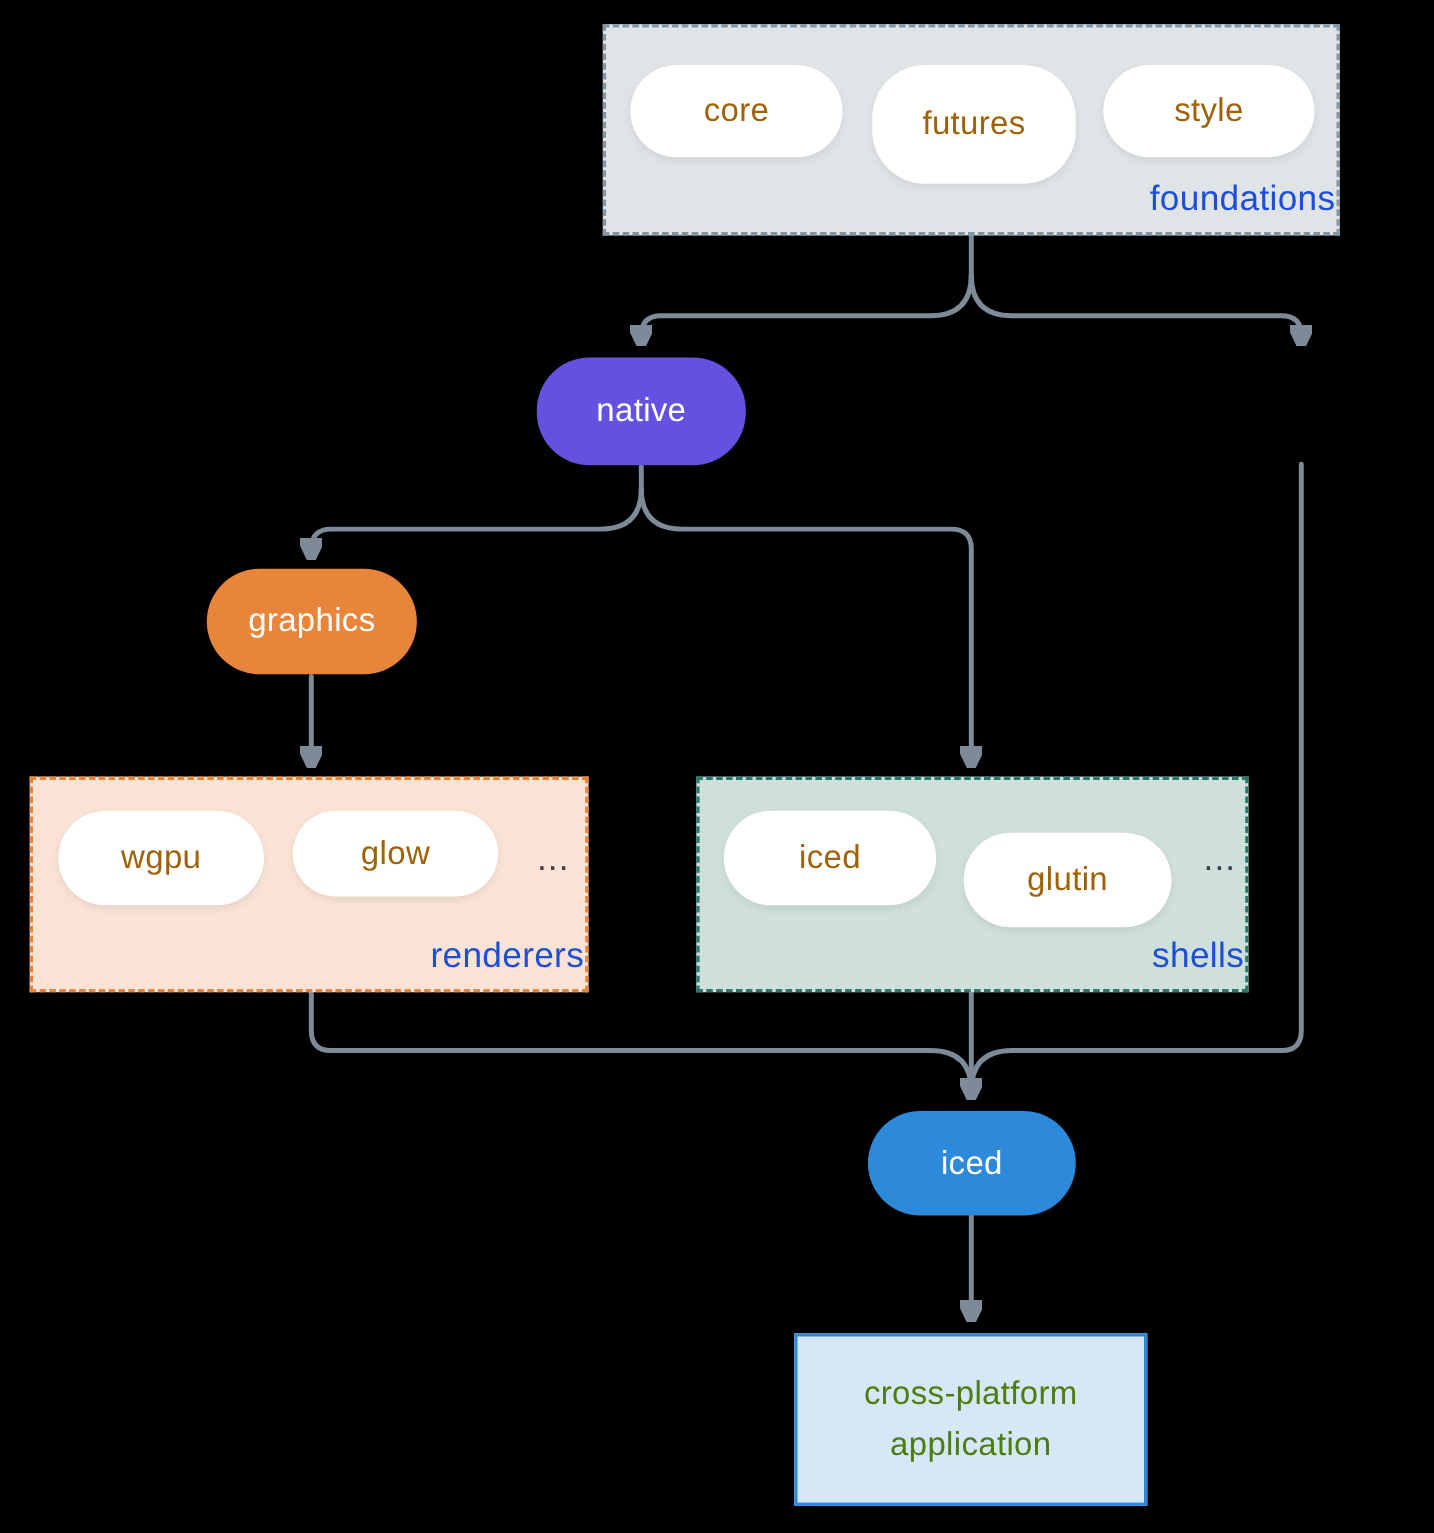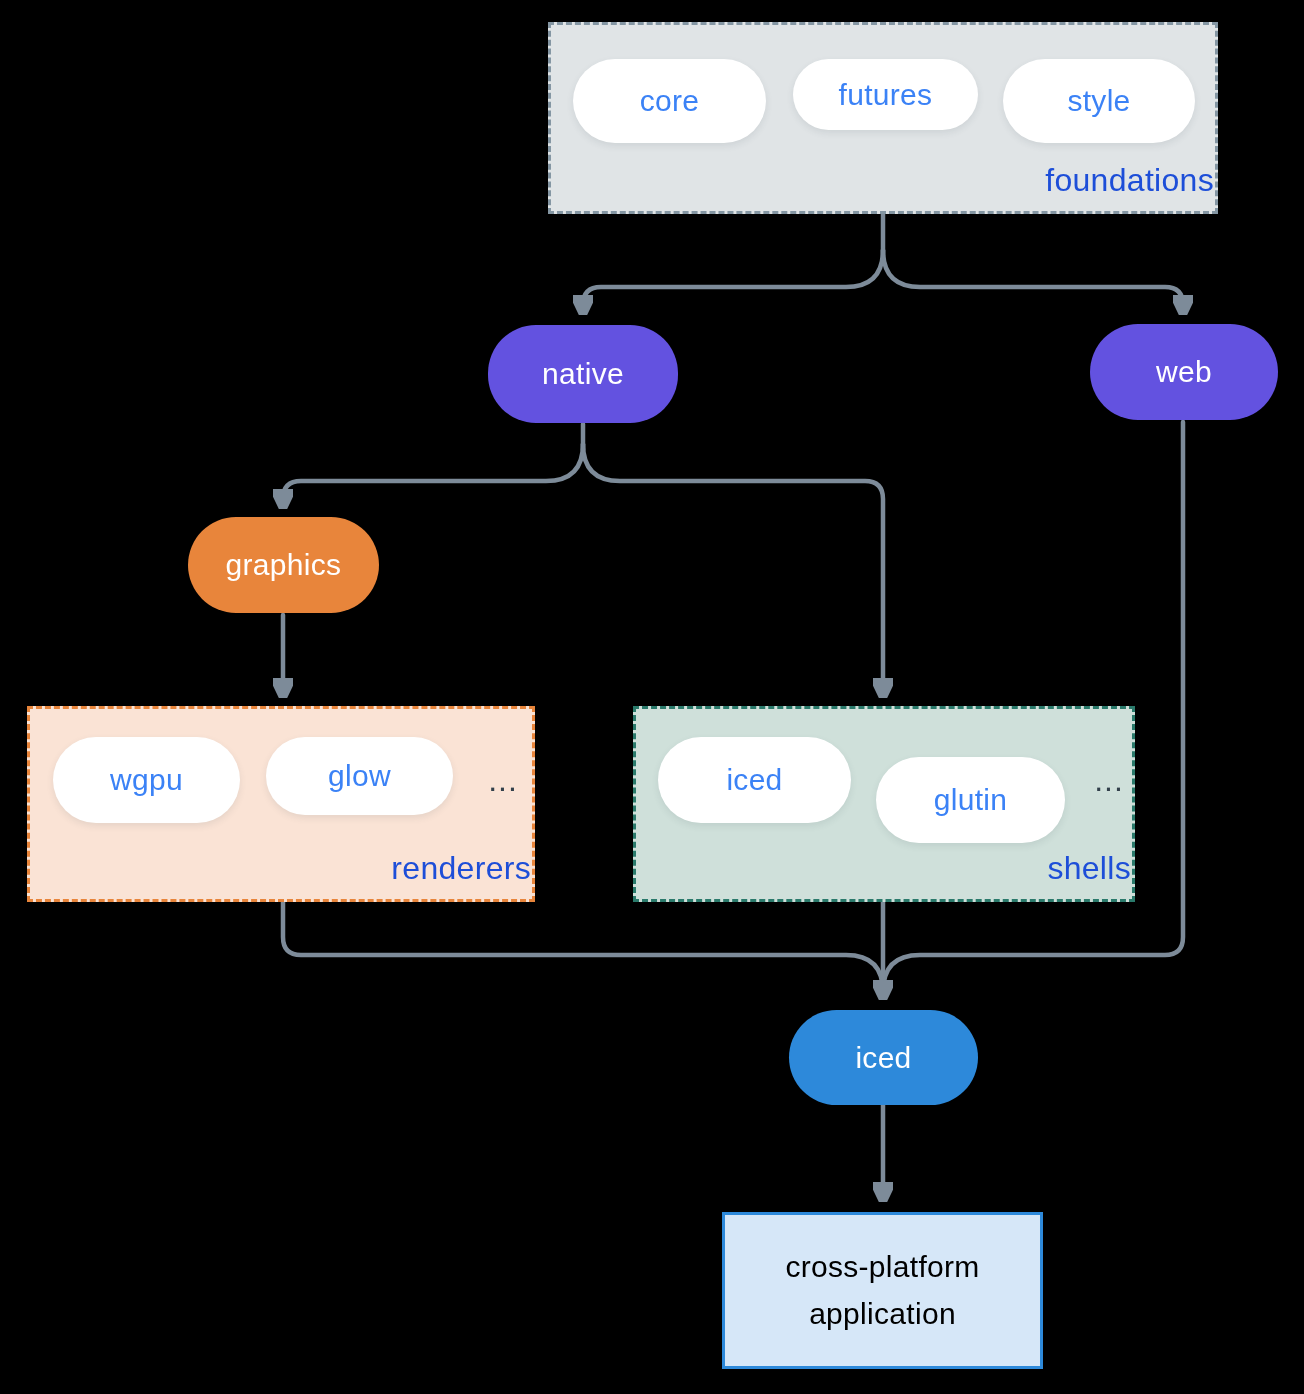--- a/index.html
+++ b/index.html
@@ -16,28 +16,28 @@
   .group-renderers{left:27px;top:706px;width:508px;height:196px;background:#fae3d5;border-color:#e8853b;}
   .group-shells{left:633px;top:706px;width:502px;height:196px;background:#cfe0da;border-color:#2a7a6b;}
   .group-label{
     position:absolute;right:1px;bottom:12px;font-size:32px;color:#1d4ed8;letter-spacing:.3px;
   }
 
   .pill{
     position:absolute;display:flex;align-items:center;justify-content:center;
     border-radius:48px;font-size:30px;letter-spacing:.3px;
   }
-  .pill-white{background:#ffffff;color:#3b82f6;box-shadow:0 3px 7px rgba(50,64,75,.10);}
+  .pill-white{background:#ffffff;color:#a16207;box-shadow:0 3px 7px rgba(50,64,75,.10);}
   .pill-purple{background:#6352e0;color:#ffffff;}
   .pill-orange{background:#e8853b;color:#ffffff;}
   .pill-blue{background:#2d89da;color:#ffffff;}
 
   
   .p-core{left:22px;top:34px;width:193px;height:84px;}
-  .p-futures{left:242px;top:34px;width:185px;height:71px;}
+  .p-futures{left:242px;top:34px;width:185px;height:108px;}
   .p-style{left:452px;top:34px;width:192px;height:84px;}
   
   .p-wgpu{left:23px;top:28px;width:187px;height:86px;}
   .p-glow{left:236px;top:28px;width:187px;height:78px;}
   
   .p-winit{left:22px;top:28px;width:193px;height:86px;}
   .p-glutin{left:240px;top:28px;width:189px;height:86px;margin-top:20px;}
 
   .more{
     position:absolute;top:28px;height:86px;left:443px;width:60px;
@@ -48,21 +48,21 @@
   
   .n-native{left:488px;top:325px;width:190px;height:98px;}
   .n-web{left:1090px;top:324px;width:188px;height:96px;}
   .n-graphics{left:188px;top:517px;width:191px;height:96px;}
   .n-iced{left:789px;top:1010px;width:189px;height:95px;}
 
   .app-box{
     position:absolute;left:722px;top:1212px;width:321px;height:157px;
     background:#d6e7f8;border:3px solid #2d89da;box-sizing:border-box;
     display:flex;align-items:center;justify-content:center;text-align:center;
-    font-size:30px;line-height:1.55;color:#000000;letter-spacing:.3px;
+    font-size:30px;line-height:1.55;color:#4d7c0f;letter-spacing:.3px;
     padding:0 38px;
   }
 </style>
 </head>
 <body>
 
 <div class="canvas">
 
   <svg class="edges" viewBox="0 0 1304 1394">
     <defs>
@@ -97,23 +97,20 @@
     </div>
     <div class="pill pill-white p-style">
       <span>style</span>
     </div>
     <div class="group-label">foundations</div>
   </div>
 
   <div class="pill pill-purple n-native">
     <span>native</span>
   </div>
-  <div class="pill pill-purple n-web">
-    <span>web</span>
-  </div>
 
   <div class="pill pill-orange n-graphics">
     <span>graphics</span>
   </div>
 
   <div class="group group-renderers">
     <div class="pill pill-white p-wgpu">
       <span>wgpu</span>
     </div>
     <div class="pill pill-white p-glow">

